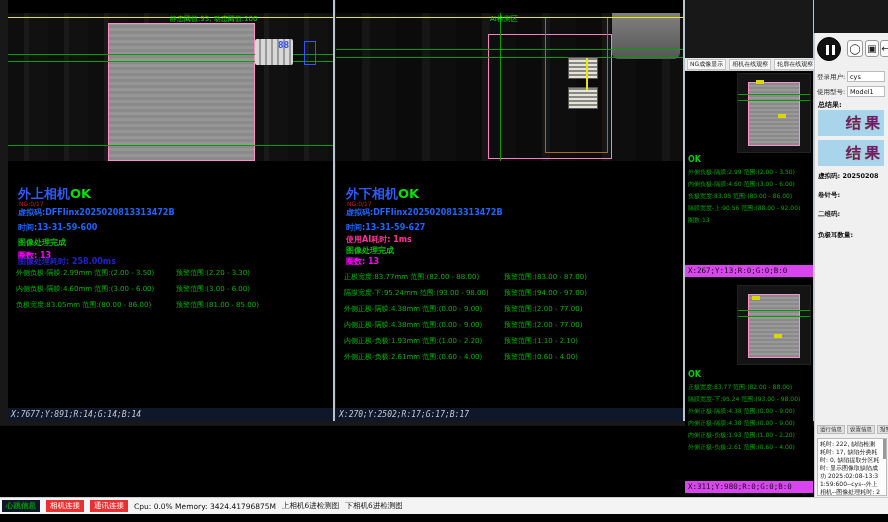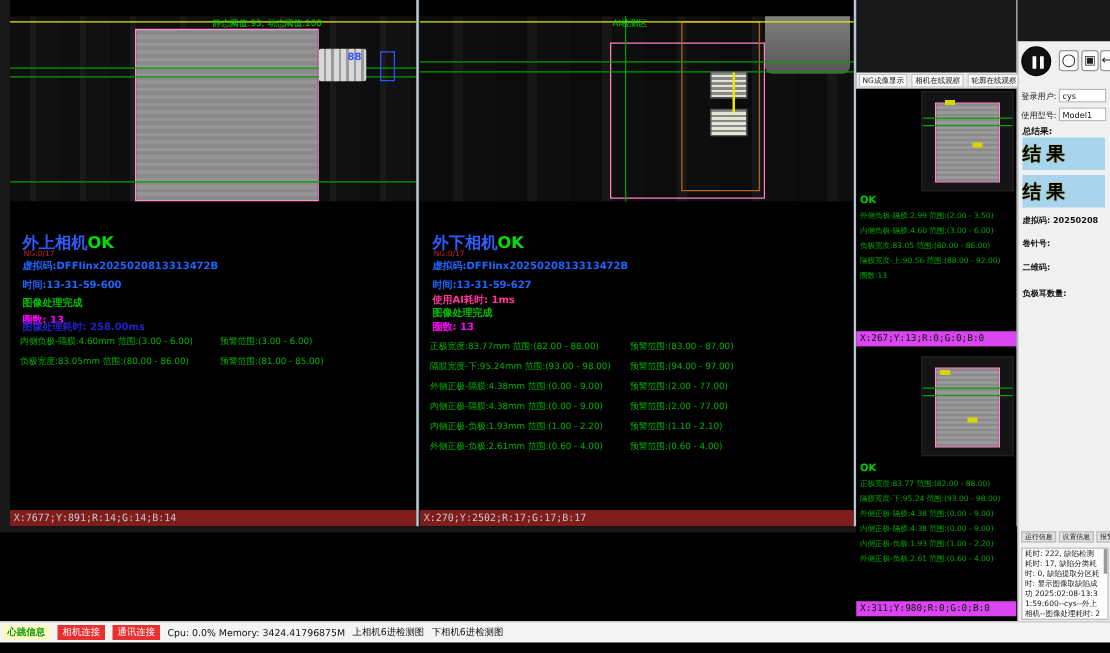--- a/index.html
+++ b/index.html
@@ -26,22 +26,22 @@
 
   .toolbar { position:absolute; left:0; top:59; width:888px; height:12px; background:#fbfbfb;
              border-bottom:1px solid #ccc; display:flex; align-items:center; gap:9px; padding-left:6px; }
   .toolbar .ti { font-size:7.5px; color:#222; white-space:nowrap; }
 
   
   .main { position:absolute; left:0; top:71; width:888px; height:426px; background:#181818; }
   .vdiv { position:absolute; top:0; width:2px; height:421px; background:#b9c6d2; }
 
   .view { position:absolute; top:0; height:421px; background:#000; overflow:hidden; }
-  .coordbar { position:absolute; left:0; bottom:0; width:100%; height:13px; background:#7f1d1d;
-              color:#c8c8c8; font-size:8px; padding:2px 0 0 3px; font-family:"DejaVu Sans Mono",monospace; }
+  .coordbar { position:absolute; left:0; bottom:0; width:100%; height:13px; background:#0f172a;
+              color:#c8c8c8; font-size:8px; padding:2px 0 0 3px; font-family:"DejaVu Sans Mono",monospace;font-style:italic; }
 
   .imgarea { position:absolute; left:0; top:13px; width:100%; height:148px;
              background:repeating-linear-gradient(90deg,#0e0e0e 0 16px,#1a1a1a 16px 21px,#111 21px 40px); }
   .yline { position:absolute; left:0; top:17px; width:100%; height:1px; background:#e8e800; z-index:3; }
 
   .cell { position:absolute; background:
             repeating-linear-gradient(0deg,#8a8a8a 0 3px,#959595 3px 6px);
           border:1px solid #ff8fd0; }
   .gline { position:absolute; height:1px; background:#00a000; width:100%; }
   .gvline { position:absolute; width:1px; background:#00a000; }
@@ -96,34 +96,34 @@
   .pausebtn i { position:absolute; top:7px; width:3px; height:10px; background:#fff; }
   .pausebtn i.b1 { left:8px; } .pausebtn i.b2 { left:14px; }
   .sqbtn { position:absolute; top:3px; width:16px; height:17px; background:#fdfdfd; border:1px solid #999;
            border-radius:3px; font-size:10px; text-align:center; line-height:16px; color:#222; cursor:pointer; }
   .fld { position:absolute; left:2px; width:70px; height:14px;text-decoration:underline; }
   .fld .lab { position:absolute; left:0; top:2px; font-size:6.5px; color:#222; white-space:nowrap; }
   .fld .val { position:absolute; left:30px; top:0; width:38px; height:11px; background:#fff;
               border:1px solid #bbb; font-size:6.5px; color:#111; padding:1px 0 0 2px; }
   .biglab { position:absolute; left:3px; font-size:7px; font-weight:bold; color:#111; }
   .resultbox { position:absolute; left:3px; width:66px; height:26px; background:#a8d4ec;
-               color:#000000; font-weight:bold; font-size:15px; text-align:left; line-height:26px;
+               color:#701a75; font-weight:bold; font-size:15px; text-align:right; line-height:26px;
                letter-spacing:4px; text-shadow:0 0 1px #888800; }
   .kv { position:absolute; left:3px; font-size:6.5px; font-weight:bold; color:#111; white-space:nowrap; }
   .info-tabs { position:absolute; left:2px; width:70px; display:flex; gap:2px; }
   .info-tabs span { font-size:5.5px; color:#222; background:#e0e0e0; border:1px solid #bbb; padding:0 2px; white-space:nowrap; }
   .logbox { position:absolute; left:2px; width:70px; height:58px; background:#fcfcfc; border:1px solid #bbb;
             font-size:6px; line-height:8px; color:#222; padding:1px 5px 1px 2px; overflow:hidden; word-break:break-all; }
   .logscroll { position:absolute; right:0; top:0; width:3px; height:20px; background:#999; }
 
   
   .statusbar { position:absolute; left:0; top:497px; width:888px; height:17px; background:#f4f4f4;
                border-top:1px solid #ccc; display:flex; align-items:center; gap:6px; padding-left:2px; }
   .badge { font-size:7.5px; padding:1px 4px; white-space:nowrap; }
-  .badge.y { background:#fef9c3; color:#009900; font-weight:bold; }
+  .badge.y { background:#0f172a; color:#009900; font-weight:bold; }
   .badge.r { background:#e83030; color:#fff; }
   .sbtext { font-size:7.5px; color:#111; white-space:nowrap; }
 
   .yvline-glitch { position:absolute; left:586px; top:58px; width:2px; height:32px; background:#e8e800; z-index:6; }
 </style>
 </head>
 <body>
 
 <div id="app">
 
@@ -186,20 +186,24 @@
         <span>外上相机</span><span class="ok">OK</span>
       </div>
       <div class="ngsmall" style="left:11px; top:200px;">NG:0/17</div>
       <div class="bline" style="left:10px; top:207px;">虚拟码:DFFIinx2025020813313472B</div>
       <div class="bline" style="left:10px; top:222px;">时间:13-31-59-600</div>
       <div class="doneline" style="left:10px; top:237px;">图像处理完成</div>
       <div class="turnsline" style="left:10px; top:250px;">圈数: 13</div>
       <div class="procline" style="left:10px; top:256px; top:256px;">图像处理耗时: 258.00ms</div>
       <div class="mrows" style="top:268px;">
         <div class="mrow">
+          <span class="m">外侧负极-隔膜:2.99mm 范围:(2.00 - 3.50)</span>
+          <span class="w">预警范围:(2.20 - 3.30)</span>
+        </div>
+        <div class="mrow">
           <span class="m">内侧负极-隔膜:4.60mm 范围:(3.00 - 6.00)</span>
           <span class="w">预警范围:(3.00 - 6.00)</span>
         </div>
         <div class="mrow">
           <span class="m">负极宽度:83.05mm 范围:(80.00 - 86.00)</span>
           <span class="w">预警范围:(81.00 - 85.00)</span>
         </div>
       </div>
       <div class="coordbar">X:7677;Y:891;R:14;G:14;B:14</div>
     </div>

